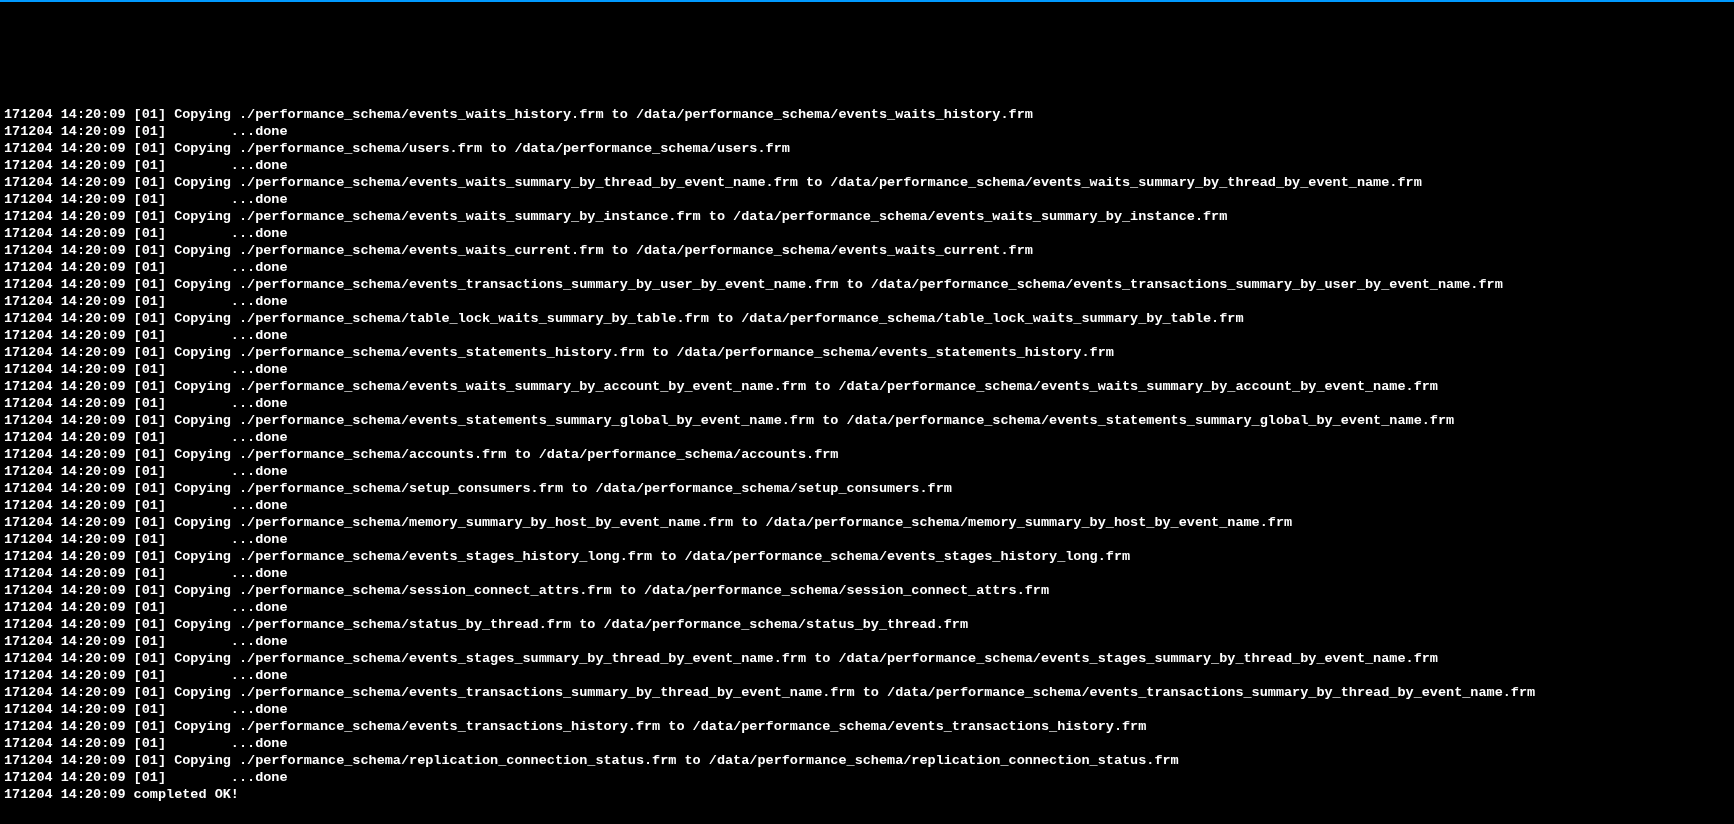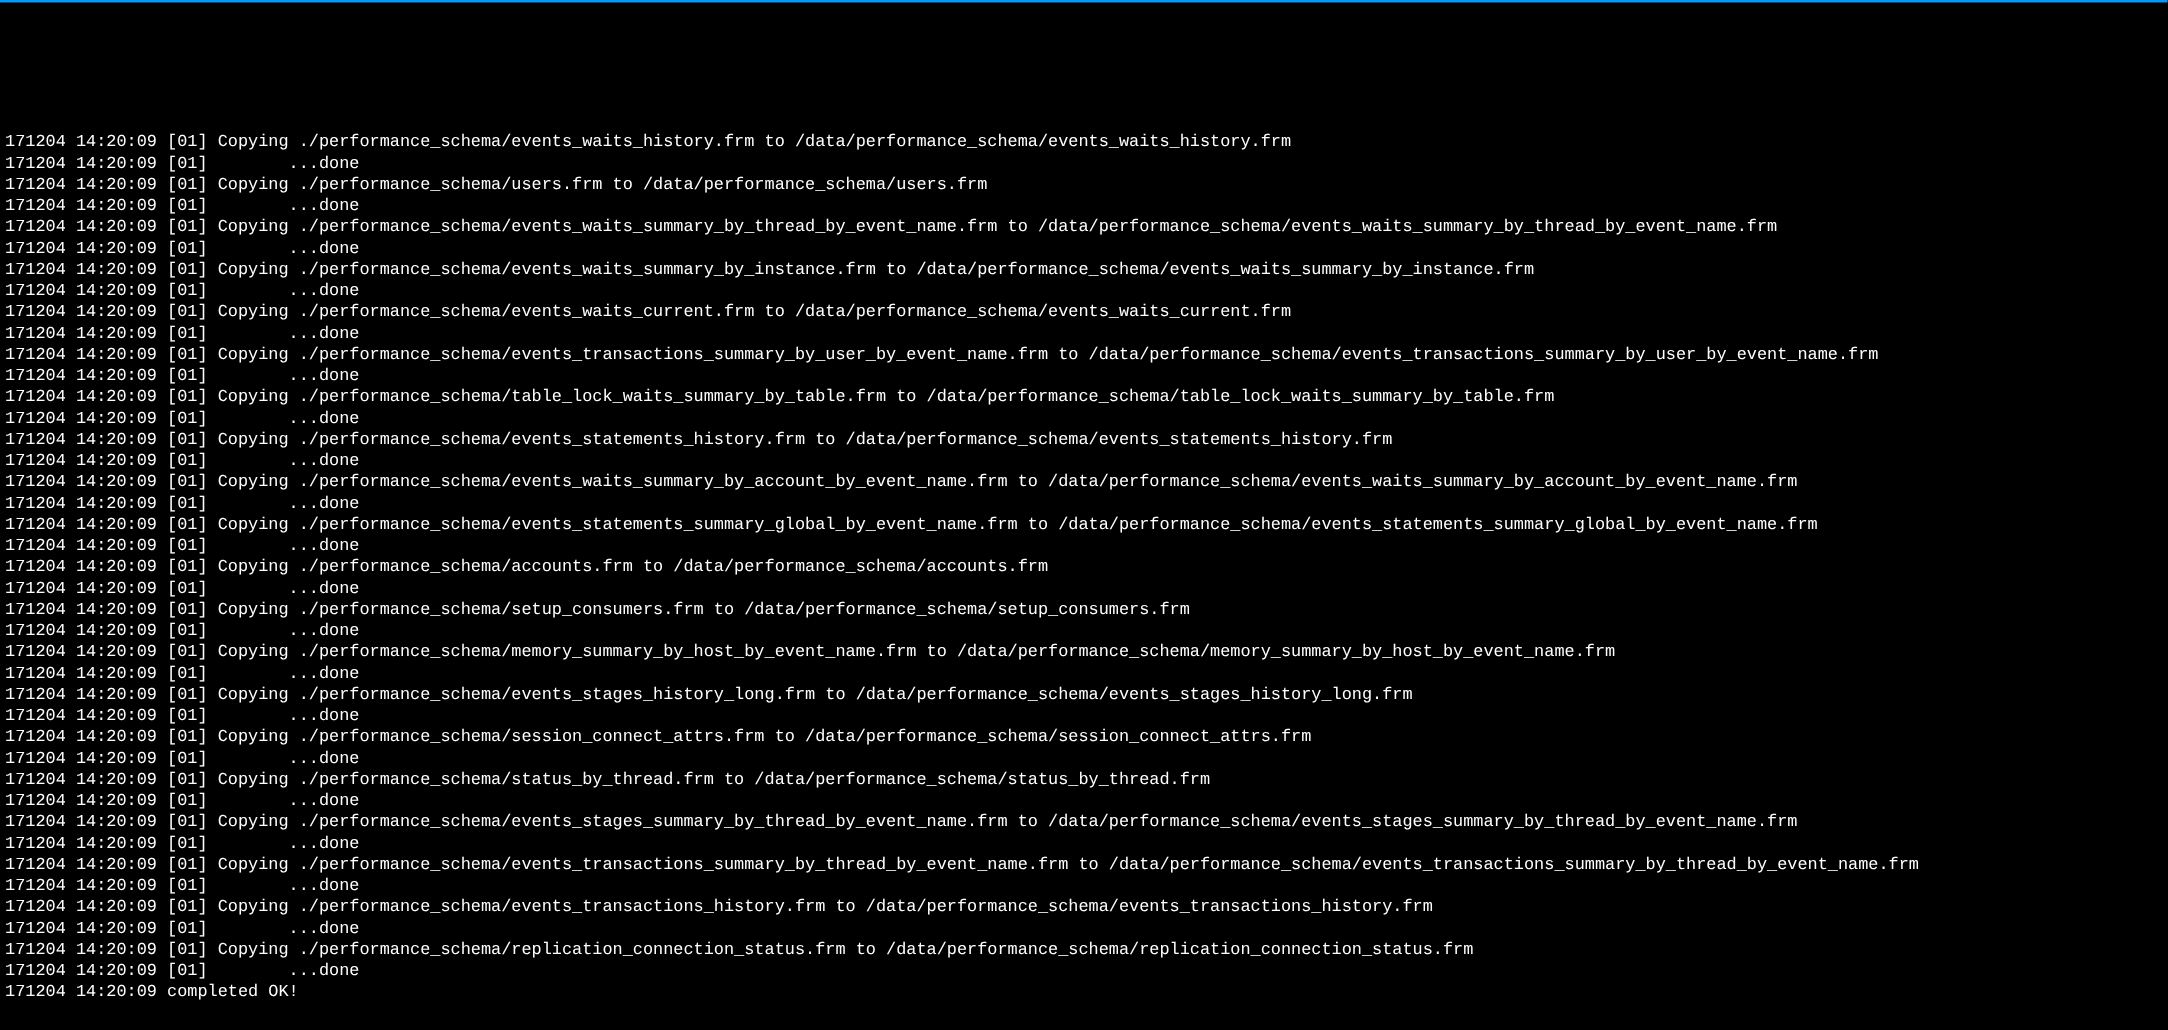--- a/index.html
+++ b/index.html
@@ -16,20 +16,21 @@
       padding: 0;
       white-space: pre;
       overflow-x: auto;
       border-top: 2px solid #0099ff;
     }
     .terminal {
       padding: 2px 4px;
     }
     .log-line {
       white-space: pre;
+      font-weight: bold;
     }
   </style>
 </head>
 <body>
 
 
 
 <div class="terminal">
   <div><div class="log-line">171204 14:20:09 [01] Copying ./performance_schema/events_waits_history.frm to /data/performance_schema/events_waits_history.frm</div><div class="log-line">171204 14:20:09 [01]        ...done</div><div class="log-line">171204 14:20:09 [01] Copying ./performance_schema/users.frm to /data/performance_schema/users.frm</div><div class="log-line">171204 14:20:09 [01]        ...done</div><div class="log-line">171204 14:20:09 [01] Copying ./performance_schema/events_waits_summary_by_thread_by_event_name.frm to /data/performance_schema/events_waits_summary_by_thread_by_event_name.frm</div><div class="log-line">171204 14:20:09 [01]        ...done</div><div class="log-line">171204 14:20:09 [01] Copying ./performance_schema/events_waits_summary_by_instance.frm to /data/performance_schema/events_waits_summary_by_instance.frm</div><div class="log-line">171204 14:20:09 [01]        ...done</div><div class="log-line">171204 14:20:09 [01] Copying ./performance_schema/events_waits_current.frm to /data/performance_schema/events_waits_current.frm</div><div class="log-line">171204 14:20:09 [01]        ...done</div><div class="log-line">171204 14:20:09 [01] Copying ./performance_schema/events_transactions_summary_by_user_by_event_name.frm to /data/performance_schema/events_transactions_summary_by_user_by_event_name.frm</div><div class="log-line">171204 14:20:09 [01]        ...done</div><div class="log-line">171204 14:20:09 [01] Copying ./performance_schema/table_lock_waits_summary_by_table.frm to /data/performance_schema/table_lock_waits_summary_by_table.frm</div><div class="log-line">171204 14:20:09 [01]        ...done</div><div class="log-line">171204 14:20:09 [01] Copying ./performance_schema/events_statements_history.frm to /data/performance_schema/events_statements_history.frm</div><div class="log-line">171204 14:20:09 [01]        ...done</div><div class="log-line">171204 14:20:09 [01] Copying ./performance_schema/events_waits_summary_by_account_by_event_name.frm to /data/performance_schema/events_waits_summary_by_account_by_event_name.frm</div><div class="log-line">171204 14:20:09 [01]        ...done</div><div class="log-line">171204 14:20:09 [01] Copying ./performance_schema/events_statements_summary_global_by_event_name.frm to /data/performance_schema/events_statements_summary_global_by_event_name.frm</div><div class="log-line">171204 14:20:09 [01]        ...done</div><div class="log-line">171204 14:20:09 [01] Copying ./performance_schema/accounts.frm to /data/performance_schema/accounts.frm</div><div class="log-line">171204 14:20:09 [01]        ...done</div><div class="log-line">171204 14:20:09 [01] Copying ./performance_schema/setup_consumers.frm to /data/performance_schema/setup_consumers.frm</div><div class="log-line">171204 14:20:09 [01]        ...done</div><div class="log-line">171204 14:20:09 [01] Copying ./performance_schema/memory_summary_by_host_by_event_name.frm to /data/performance_schema/memory_summary_by_host_by_event_name.frm</div><div class="log-line">171204 14:20:09 [01]        ...done</div><div class="log-line">171204 14:20:09 [01] Copying ./performance_schema/events_stages_history_long.frm to /data/performance_schema/events_stages_history_long.frm</div><div class="log-line">171204 14:20:09 [01]        ...done</div><div class="log-line">171204 14:20:09 [01] Copying ./performance_schema/session_connect_attrs.frm to /data/performance_schema/session_connect_attrs.frm</div><div class="log-line">171204 14:20:09 [01]        ...done</div><div class="log-line">171204 14:20:09 [01] Copying ./performance_schema/status_by_thread.frm to /data/performance_schema/status_by_thread.frm</div><div class="log-line">171204 14:20:09 [01]        ...done</div><div class="log-line">171204 14:20:09 [01] Copying ./performance_schema/events_stages_summary_by_thread_by_event_name.frm to /data/performance_schema/events_stages_summary_by_thread_by_event_name.frm</div><div class="log-line">171204 14:20:09 [01]        ...done</div><div class="log-line">171204 14:20:09 [01] Copying ./performance_schema/events_transactions_summary_by_thread_by_event_name.frm to /data/performance_schema/events_transactions_summary_by_thread_by_event_name.frm</div><div class="log-line">171204 14:20:09 [01]        ...done</div><div class="log-line">171204 14:20:09 [01] Copying ./performance_schema/events_transactions_history.frm to /data/performance_schema/events_transactions_history.frm</div><div class="log-line">171204 14:20:09 [01]        ...done</div><div class="log-line">171204 14:20:09 [01] Copying ./performance_schema/replication_connection_status.frm to /data/performance_schema/replication_connection_status.frm</div><div class="log-line">171204 14:20:09 [01]        ...done</div><div class="log-line">171204 14:20:09 completed OK!</div></div>
   

